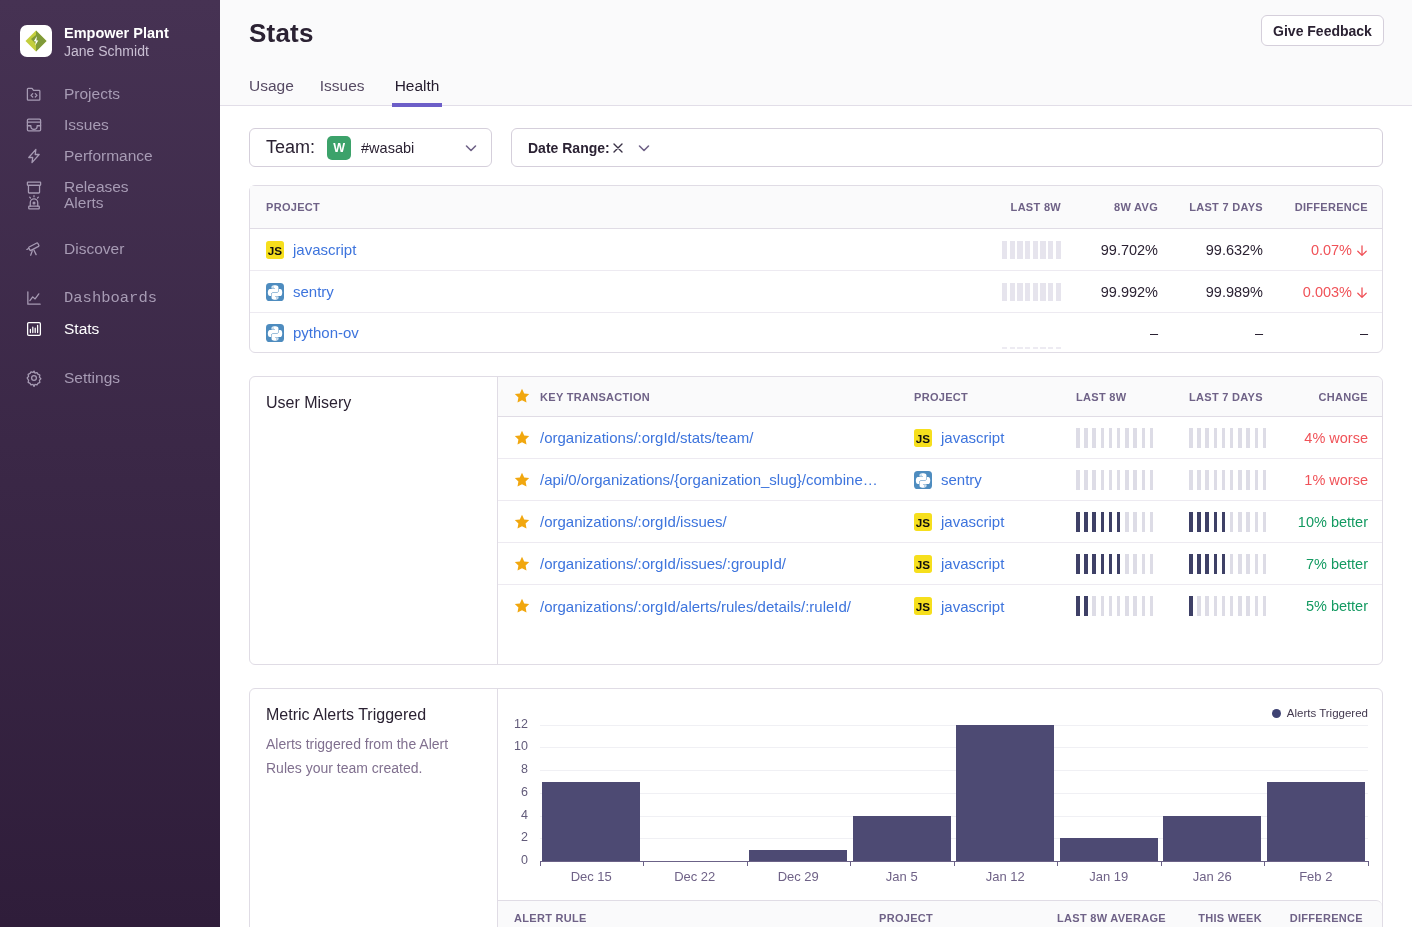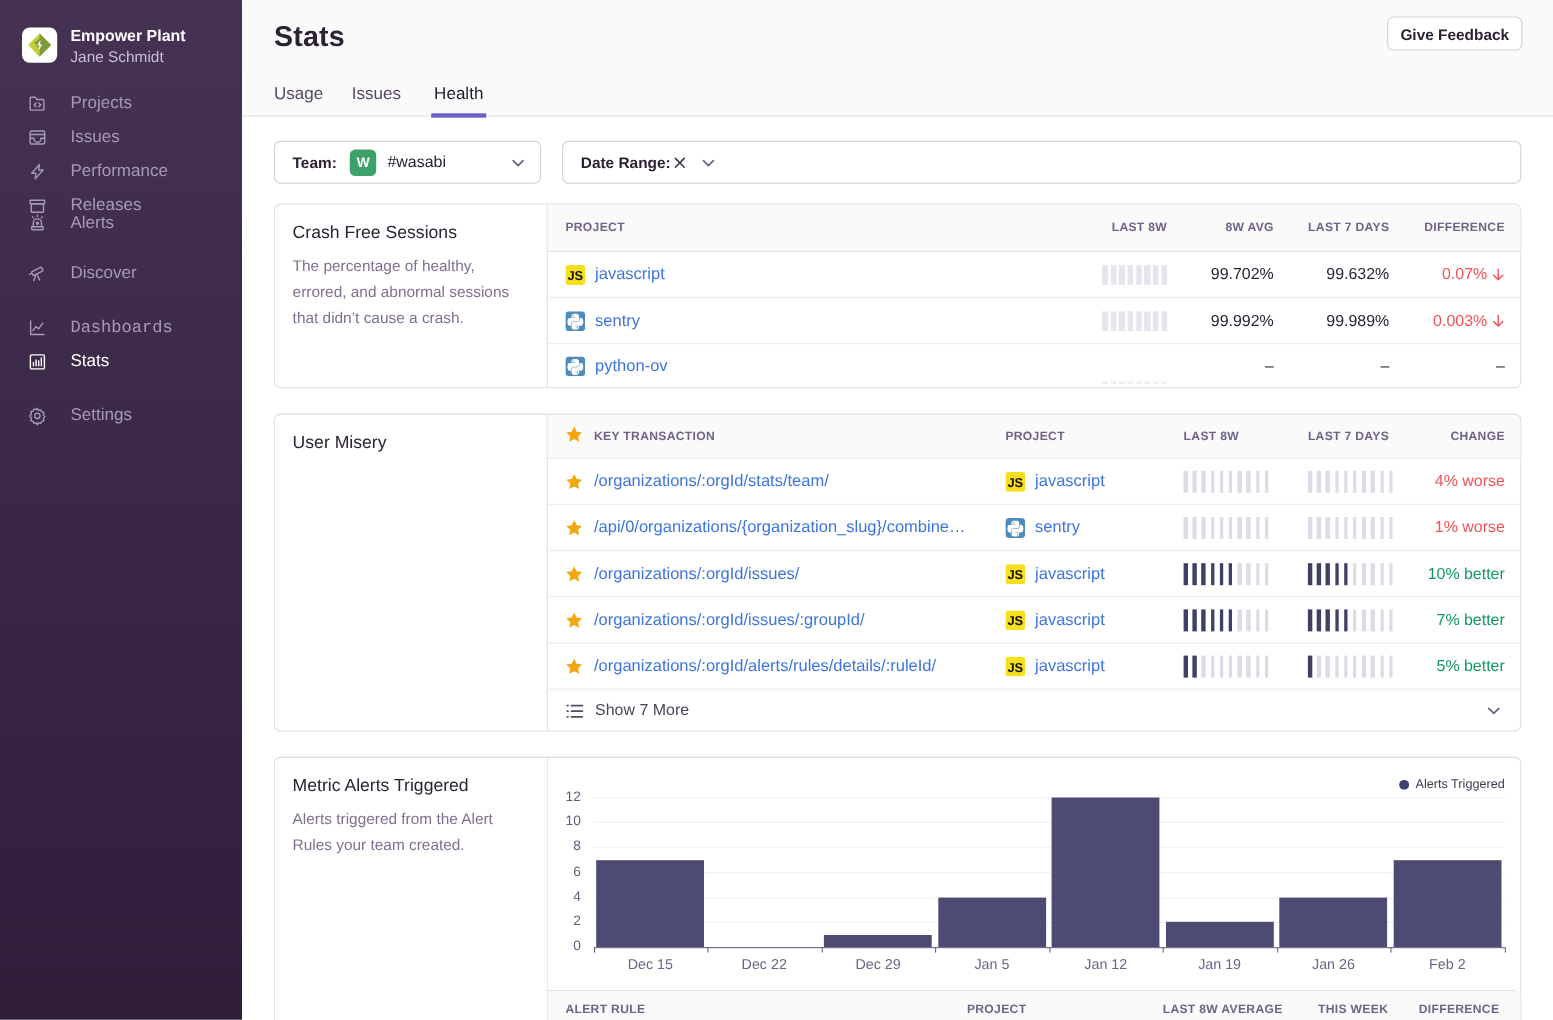--- a/index.html
+++ b/index.html
@@ -20,21 +20,21 @@
 h1.title { position:absolute; left:29px; top:18px; font-size:26px; color:#2b2233; letter-spacing:0.2px; }
 .feedback { position:absolute; right:28px; top:15px; width:123px; height:31px; background:#fff; border:1px solid #d5cfdb; border-radius:6px; font-weight:700; font-size:14px; color:#2b2233; display:flex; align-items:center; justify-content:center; }
 .tabs { position:absolute; left:29px; top:77px; display:flex; }
 .tab { font-size:15.5px; color:#564a63; margin-right:26px; padding-bottom:8px; }
 .tab.t2 { margin-right:30px; }
 .tab.active { color:#241c2e; border-bottom:4px solid #6c5ec8; padding-left:2.5px; padding-right:2.5px; margin-left:-2.5px; }
 .body { position:absolute; left:29px; top:107px; width:1134px; }
 .filters { position:absolute; left:0; top:21px; width:1134px; height:39px; display:flex; }
 .fbox { height:39px; background:#fff; border:1px solid #d5cfdb; border-radius:6px; display:flex; align-items:center; }
 .team { width:243px; padding:0 12px 0 16px; }
-.team .lbl { font-weight:700; font-size:14px; color:#2b2233; }
+.team .lbl { font-weight:400; font-size:18px; color:#2b2233; }
 .wavatar { width:24px; height:24px; border-radius:5px; background:#3ca26a; color:#fff; font-size:12.5px; font-weight:700; display:flex; align-items:center; justify-content:center; margin-left:12px; }
 .team .val { font-size:14.5px; color:#2b2233; margin-left:10px; flex:1; }
 .daterange { width:872px; margin-left:19px; padding:0 14px 0 16px; }
 .daterange .lbl { font-weight:700; font-size:14px; color:#2b2233; }
 .daterange .val { font-size:14.5px; color:#3a3246; margin-left:12px; flex:1; }
 .chev { width:16px; height:16px; }
 .panel { position:absolute; left:0; width:1134px; background:#fff; border:1px solid #e0dce5; border-radius:6px; }
 .panel-grid { display:flex; }
 .pleft { width:248px; border-right:1px solid #e0dce5; padding:16px 16px; flex-shrink:0; }
 .pleft h2 { font-size:16px; font-weight:400; color:#2b2233; line-height:19px; margin-bottom:8px; }
@@ -172,24 +172,20 @@
             <path d="M4 4l8 8M12 4l-8 8"></path>
           </svg>
         <svg class="chev" viewBox="0 0 16 16" fill="none" stroke="#6f6287" stroke-width="1.6" stroke-linecap="round" stroke-linejoin="round">
             <path d="M3.5 6l4.5 4.5L12.5 6"></path>
           </svg>
       </div>
     </div>
 
     <div class="panel" style="top:78px; height:168px;">
       <div class="panel-grid" style="height:166px;">
-        <div class="pleft">
-          <h2>Crash Free Sessions</h2>
-          <p>The percentage of healthy, errored, and abnormal sessions that didn’t cause a crash.</p>
-        </div>
         <div class="pright">
           <div class="thead" style="height:43px; padding:0 14px 0 16px;">
             <div style="flex:1">PROJECT</div>
             <div class="cell-r" style="width:120px">LAST 8W</div>
             <div class="cell-r" style="width:97px">8W AVG</div>
             <div class="cell-r" style="width:105px">LAST 7 DAYS</div>
             <div class="cell-r" style="width:105px">DIFFERENCE</div>
           </div>
           <div class="trow" style="height:42px; padding:0 14px 0 16px;">
             <div style="flex:1">
@@ -524,31 +520,20 @@
                   <i class="" style="height:20px;"></i>
                   <i class="" style="height:20px;"></i>
                   <i class="" style="height:20px;"></i>
                   <i class="" style="height:20px;"></i>
                   <i class="" style="height:20px;"></i>
                   <i class="" style="height:20px;"></i>
                   <i class="" style="height:20px;margin-right:0"></i>
                 </div>
               </div>
             <div class="cell-r green" style="width:78px">5% better</div>
-          </div>
-          <div class="footer-row" style="padding:0 16px;">
-            <svg width="17" height="17" viewBox="0 0 16 16" fill="none" stroke="#554a66" stroke-width="1.5" stroke-linecap="round">
-                <path d="M5.2 3.2h9.3M5.2 8h9.3M5.2 12.8h9.3"></path>
-                <path d="M1.6 3.2h0.6M1.6 8h0.6M1.6 12.8h0.6"></path>
-              </svg>
-            <span style="margin-left:10px">Show 7 More</span>
-            <span style="flex:1"></span>
-            <svg class="chev" viewBox="0 0 16 16" fill="none" stroke="#6f6287" stroke-width="1.6" stroke-linecap="round" stroke-linejoin="round">
-                <path d="M3.5 6l4.5 4.5L12.5 6"></path>
-              </svg>
           </div>
         </div>
       </div>
     </div>
 
     <div class="panel" style="top:581px; height:300px; border-radius:6px 6px 0 0;">
       <div class="panel-grid" style="height:298px;">
         <div class="pleft" style="border-radius:6px 0 0 0;">
           <h2>Metric Alerts Triggered</h2>
           <p>Alerts triggered from the Alert Rules your team created.</p>

